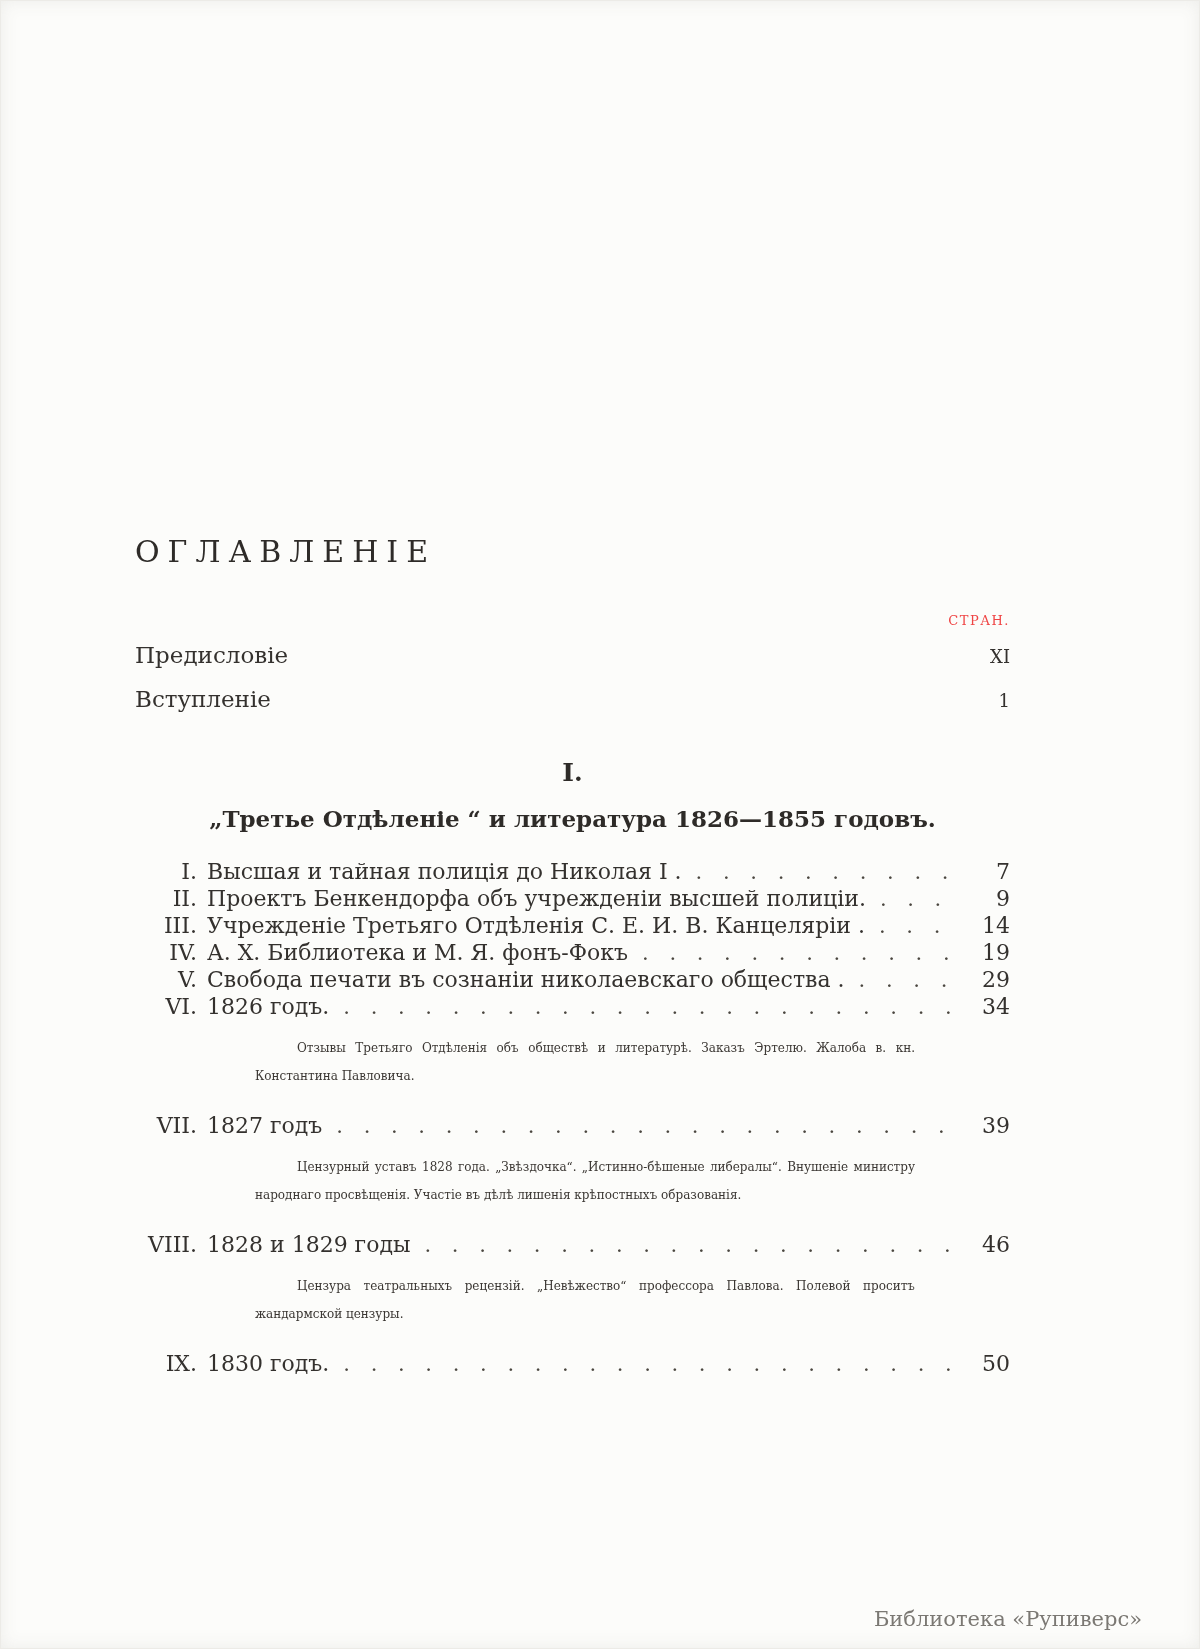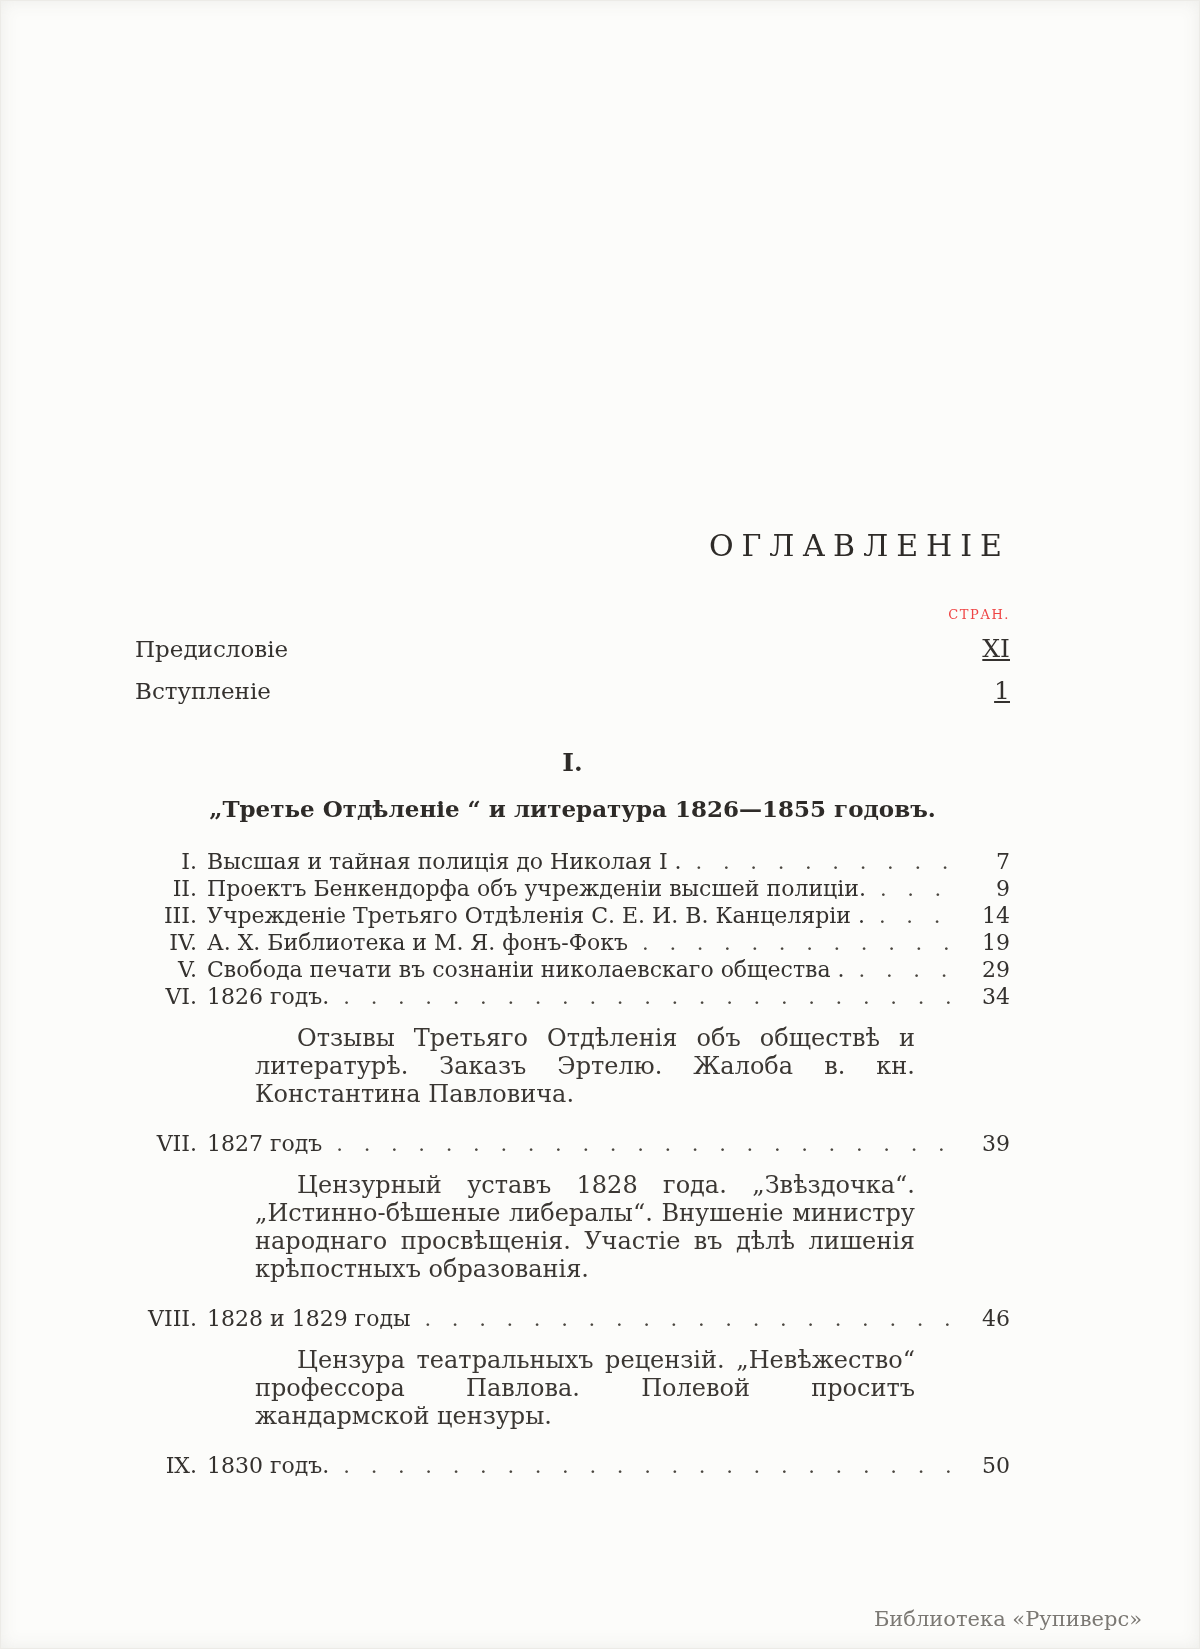--- a/index.html
+++ b/index.html
@@ -14,25 +14,25 @@
   .sheet {
     position:absolute; inset:0;
     box-shadow: inset 0 0 0 1px #ecebe7, inset 0 0 18px rgba(90,85,75,0.10);
   }
   .content {
     position:absolute;
     left:135px; top:522px;
     width:875px;
   }
   .doc-title {
-    text-align:right;
+    text-align:left;
     font-size:30px;
     letter-spacing:8px;
     color:#2e2b28;
-    margin:6px 0 14px 0;
+    margin:12px 0 14px 0;
     font-weight:400;
   }
   .page-col-header {
     text-align:right;
     font-size:13px;
     letter-spacing:1.5px;
     color:#ef4444;
     margin-top:44px;
     margin-bottom:6px;
   }
@@ -60,21 +60,21 @@
     font-size:21px;
     color:#4a463f;
     white-space:nowrap;
   }
   .pagenum {
     flex:none;
     width:50px;
     text-align:right;
     font-size:22px;
   }
-  .front-row .pagenum { font-size:25px;text-decoration:underline; }
+  .front-row .pagenum { font-size:18px; }
   .section-number {
     text-align:center;
     font-size:25px;
     font-weight:700;
     margin:36px 0 18px 0;
     color:#2e2b28;
   }
   .section-heading {
     text-align:center;
     font-size:23px;
@@ -87,21 +87,21 @@
     line-height:27px;
   }
   .entry-row .num {
     flex:none;
     width:62px;
     text-align:right;
     padding-right:10px;
   }
   .entry-row .title { flex:none; }
   .entry-desc {
-    font-size:24px;
+    font-size:12px;
     line-height:28px;
     color:#3b3733;
     margin:14px 0 22px 120px;
     width:660px;
     text-align:justify;
     text-indent:42px;
     white-space:normal;
   }
   .watermark {
     position:absolute;

